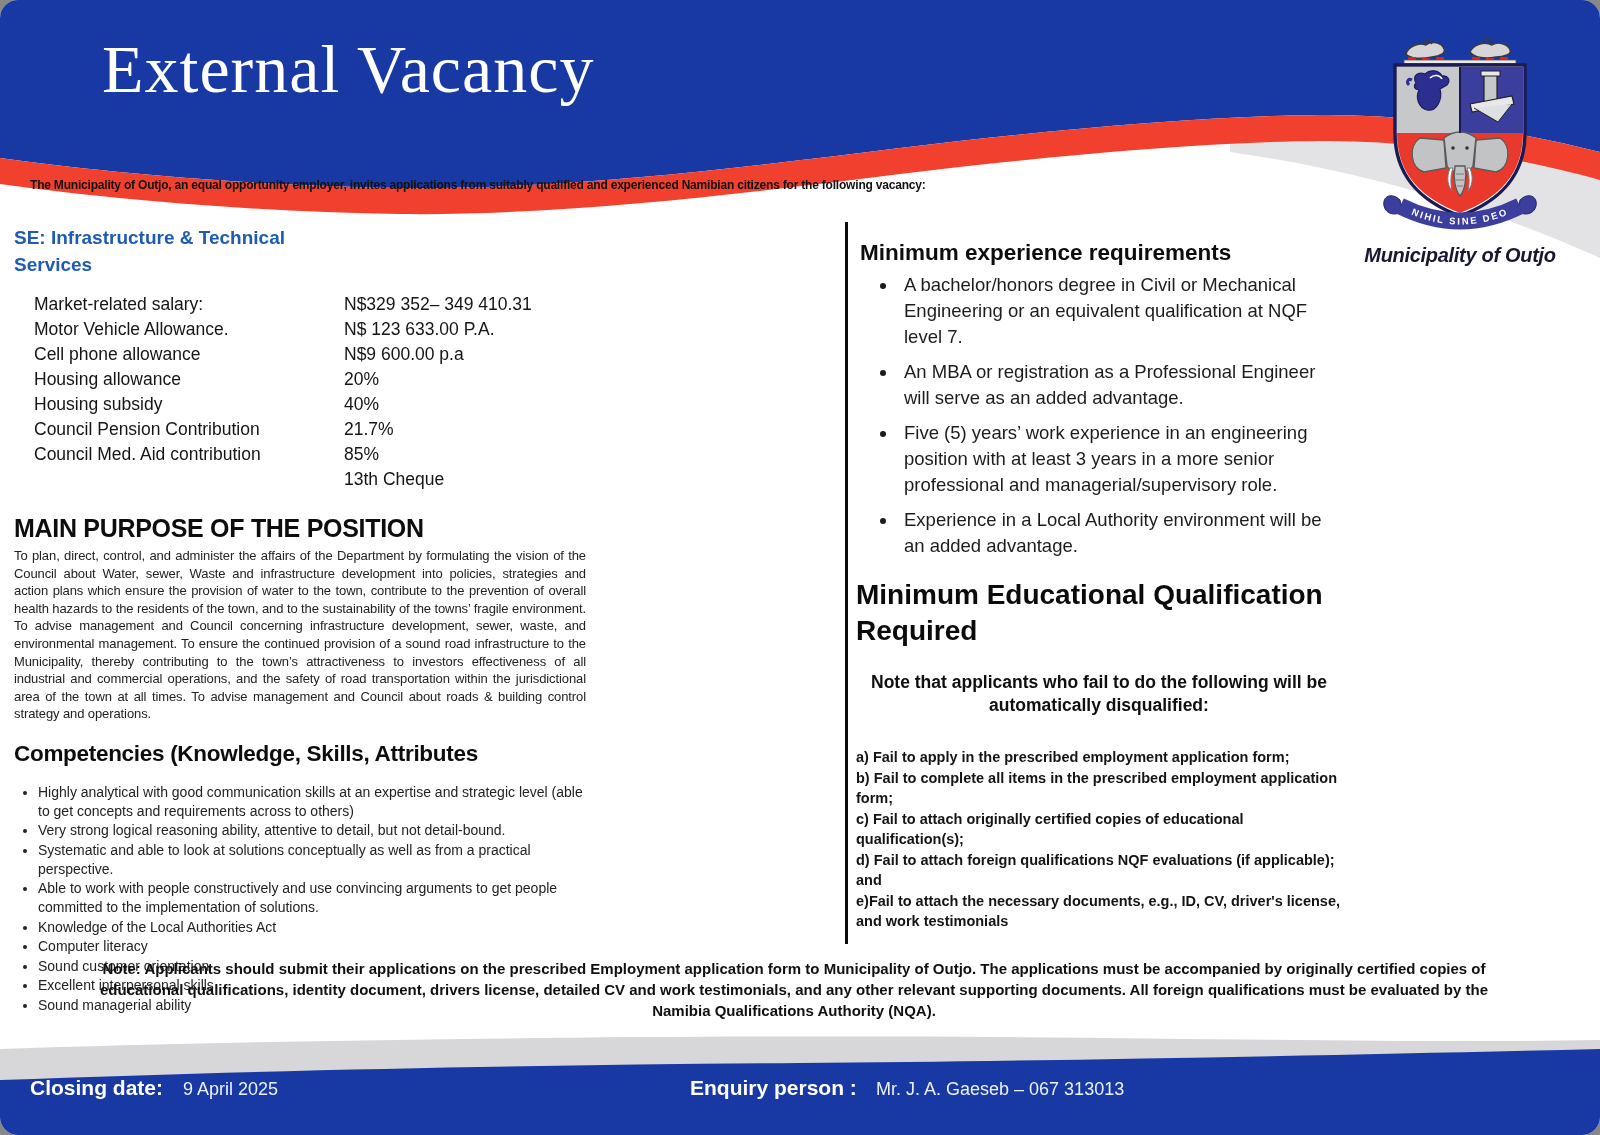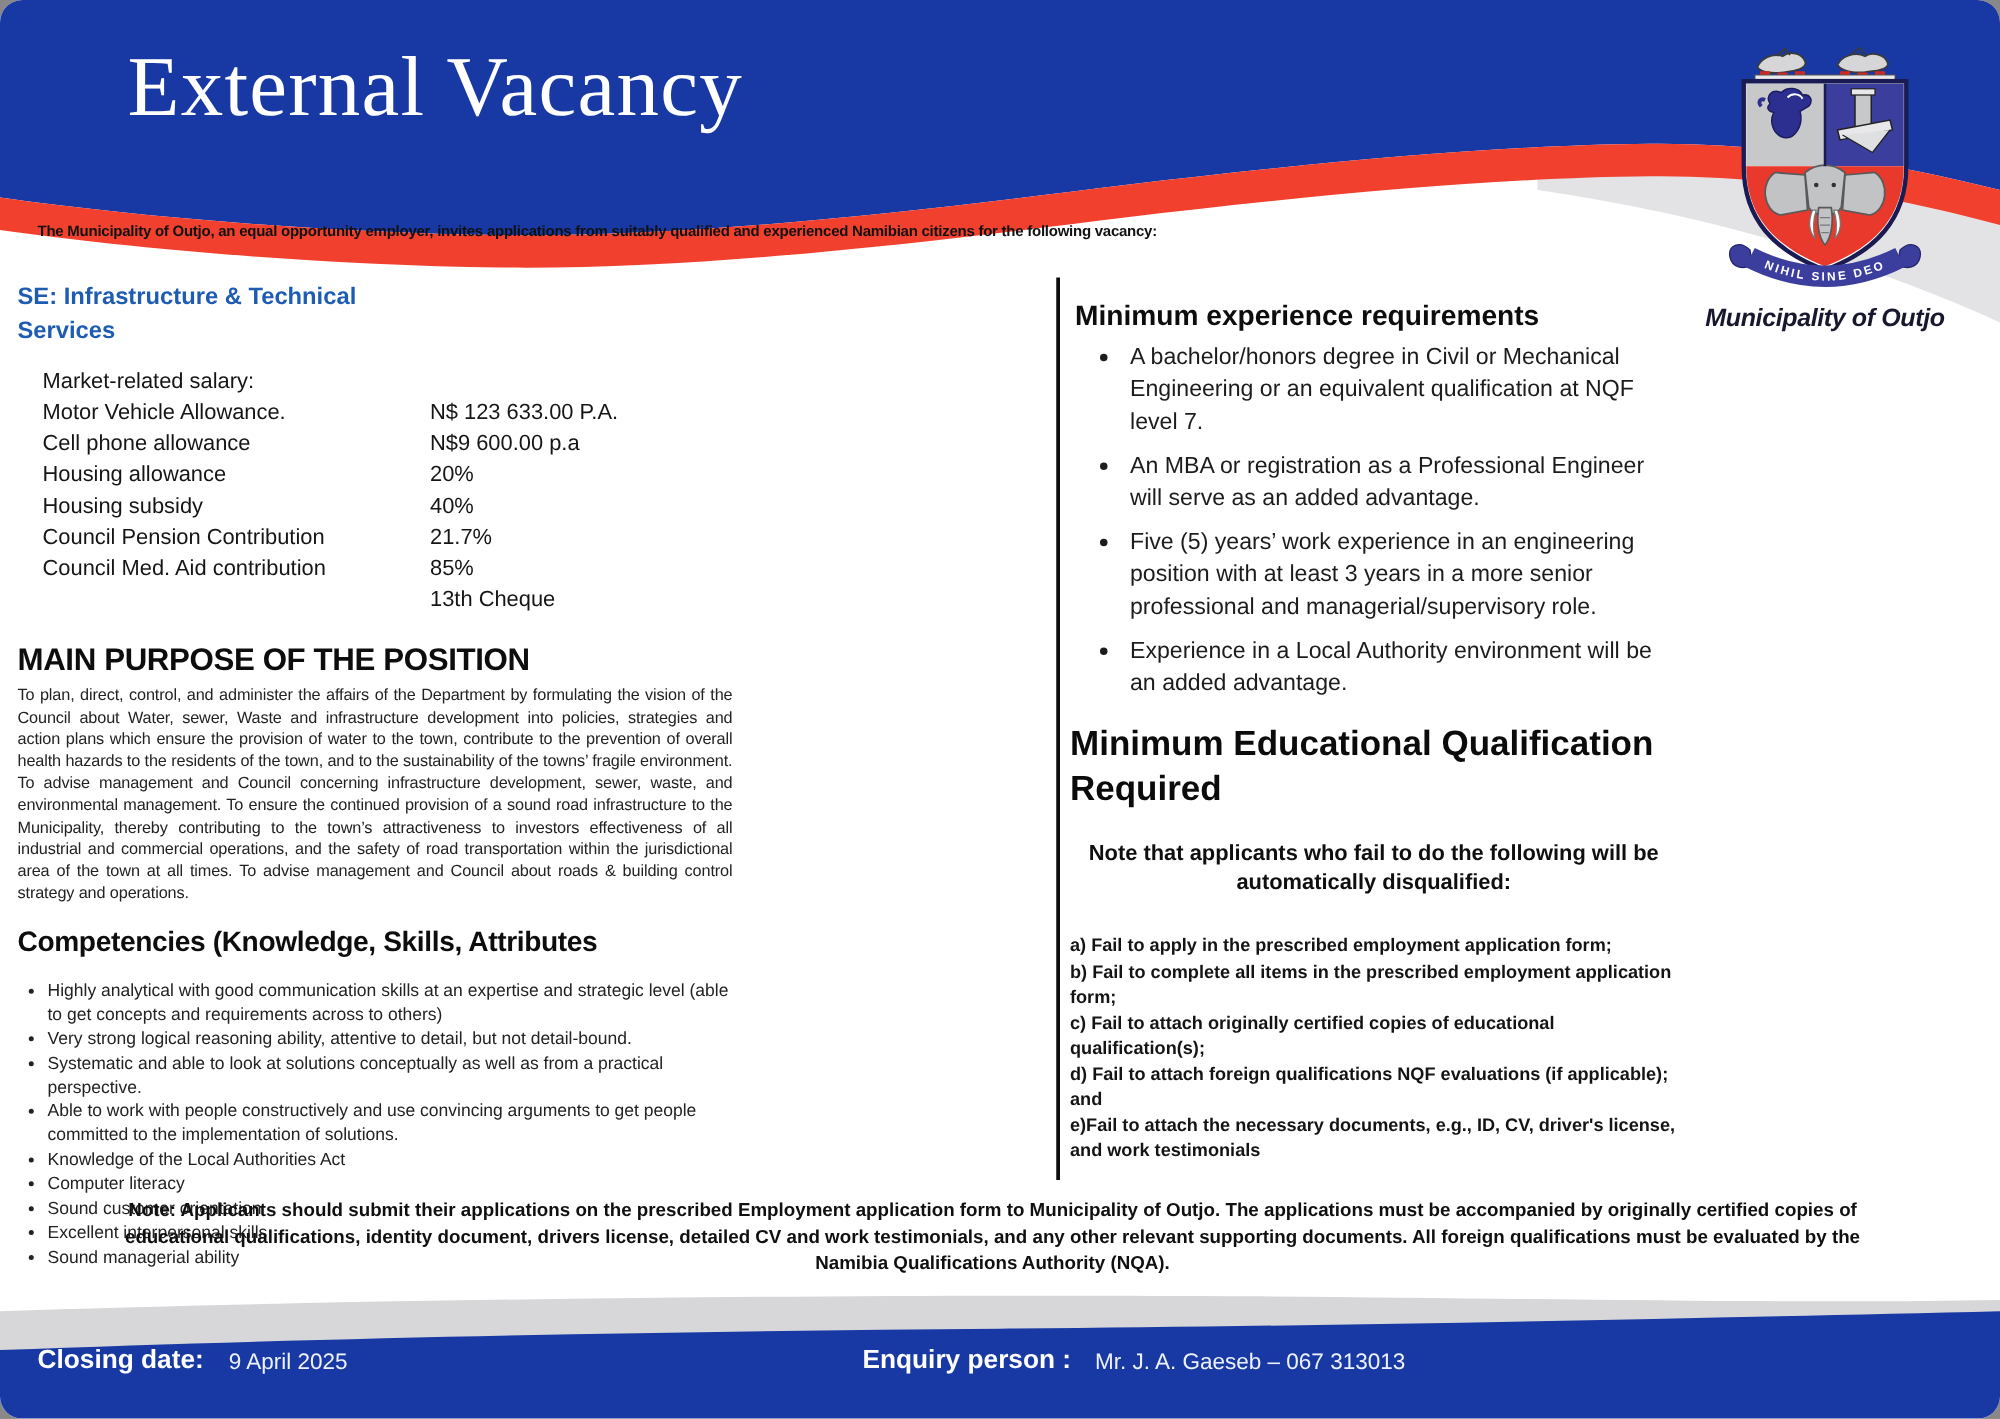--- a/index.html
+++ b/index.html
@@ -151,20 +151,21 @@
   <div class="left-col">
 
     <div class="job-row">
       <div class="job-value">SE: Infrastructure &amp; Technical Services</div>
     </div>
 
     <div class="salary-table">
 
         <div class="salary-row">
           <span class="lbl">Market-related salary:</span>
+          <span class="val">N$329 352– 349 410.31</span>
         </div>
 
         <div class="salary-row">
           <span class="lbl">Motor Vehicle Allowance.</span>
           <span class="val">N$ 123 633.00 P.A.</span>
         </div>
 
         <div class="salary-row">
           <span class="lbl">Cell phone allowance</span>
           <span class="val"> N$9 600.00 p.a</span>

